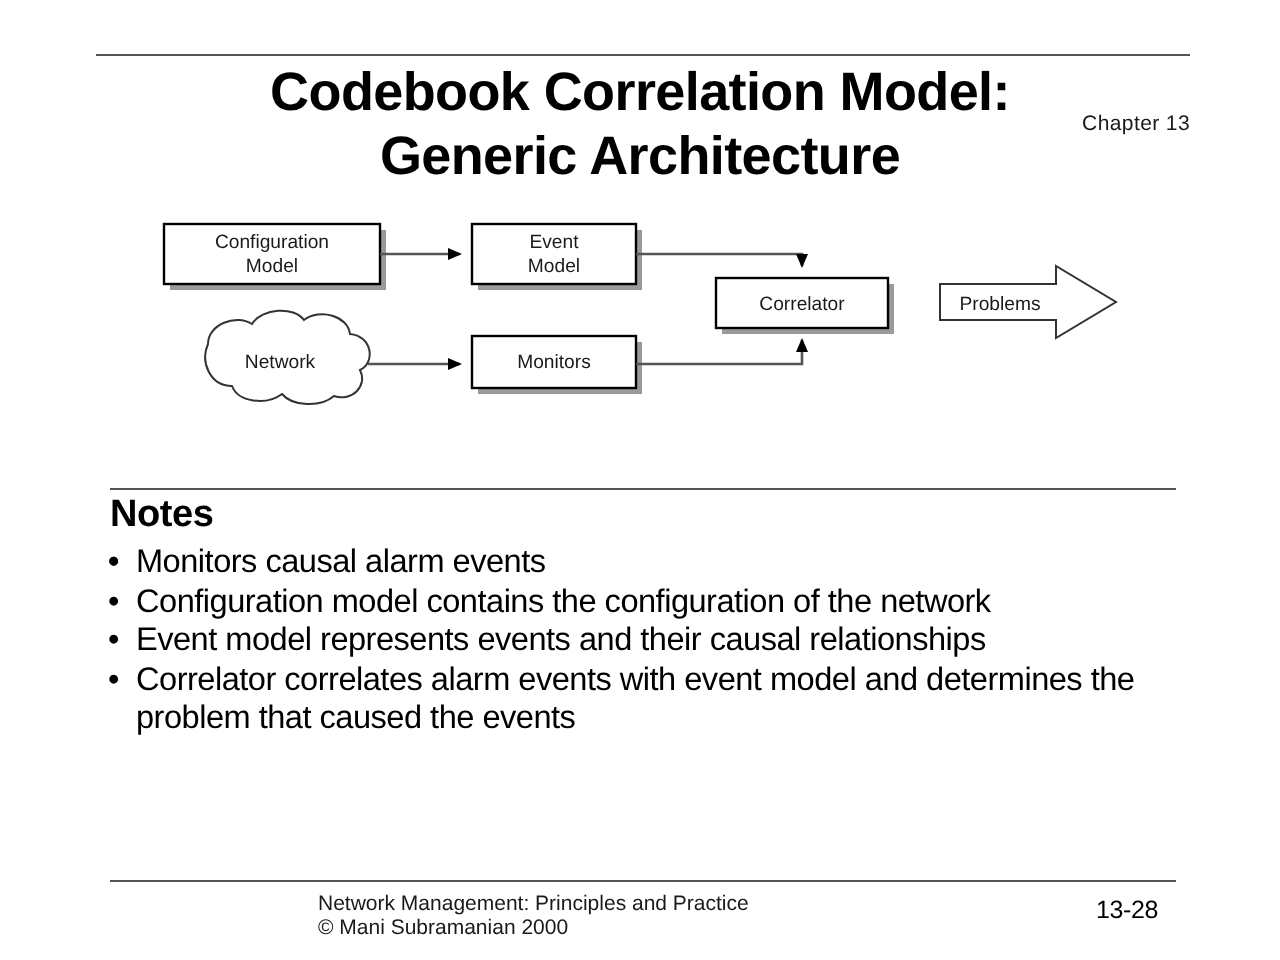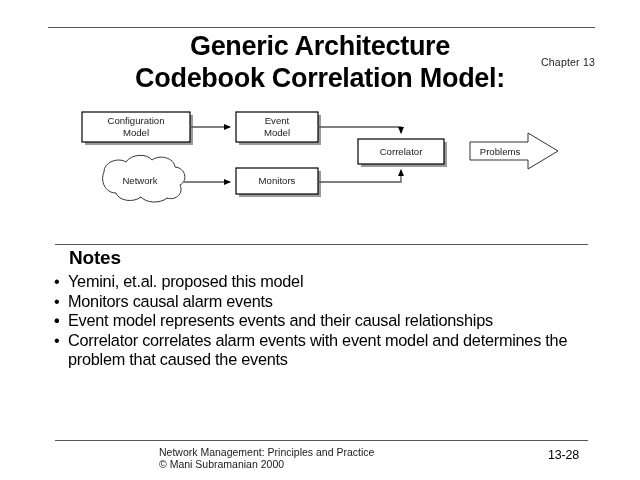--- a/index.html
+++ b/index.html
@@ -71,21 +71,20 @@
     height: 1px;
     background: #555555;
   }
   .notes-heading {
     position: absolute;
     left: 55px;
     top: 247px;
     font-size: 19px;
     font-weight: bold;
     letter-spacing: -0.2px;
-    margin-left: 14px;
   }
   .notes-list {
     position: absolute;
     left: 52px;
     top: 272px;
     width: 562px;
     margin: 0;
     padding: 0;
     list-style: none;
   }
@@ -130,22 +129,22 @@
     letter-spacing: -0.2px;
   }
 </style>
 </head>
 <body>
 
 <div class="chapter-label">Chapter 13</div>
 <div class="header-rule"></div>
 
 <div class="slide-title">
+  <span class="tline">Codebook Correlation Model:</span>
   <span class="tline">Generic Architecture</span>
-  <span class="tline">Codebook Correlation Model:</span>
 </div>
 
 <div class="diagram">
   <svg width="640" height="480" viewBox="0 0 640 480" xmlns="http://www.w3.org/2000/svg">
     <defs>
       <marker id="arrowhead" markerWidth="7" markerHeight="7" refX="6" refY="3" orient="auto" markerUnits="userSpaceOnUse">
         <path d="M0,0 L7,3 L0,6 z" fill="#000000"></path>
       </marker>
     </defs>
 
@@ -202,28 +201,28 @@
 
     <polyline points="318,182 401,182 401,170" fill="none" stroke="#555555" stroke-width="1.3" marker-end="url(#arrowhead)"></polyline>
   </svg>
 </div>
 
 <div class="notes-rule"></div>
 <div class="notes-heading">Notes</div>
 <ul class="notes-list">
   <li>
     <span class="bullet-dot">•</span>
-    <span>Yemini, et.al. proposed this model</span>
   </li>
   <li>
     <span class="bullet-dot">•</span>
     <span>Monitors causal alarm events</span>
   </li>
   <li>
     <span class="bullet-dot">•</span>
+    <span>Configuration model contains the configuration of the network</span>
   </li>
   <li>
     <span class="bullet-dot">•</span>
     <span>Event model represents events and their causal relationships</span>
   </li>
   <li>
     <span class="bullet-dot">•</span>
     <span>Correlator correlates alarm events with event model and determines the problem that caused the events</span>
   </li>
 </ul>

